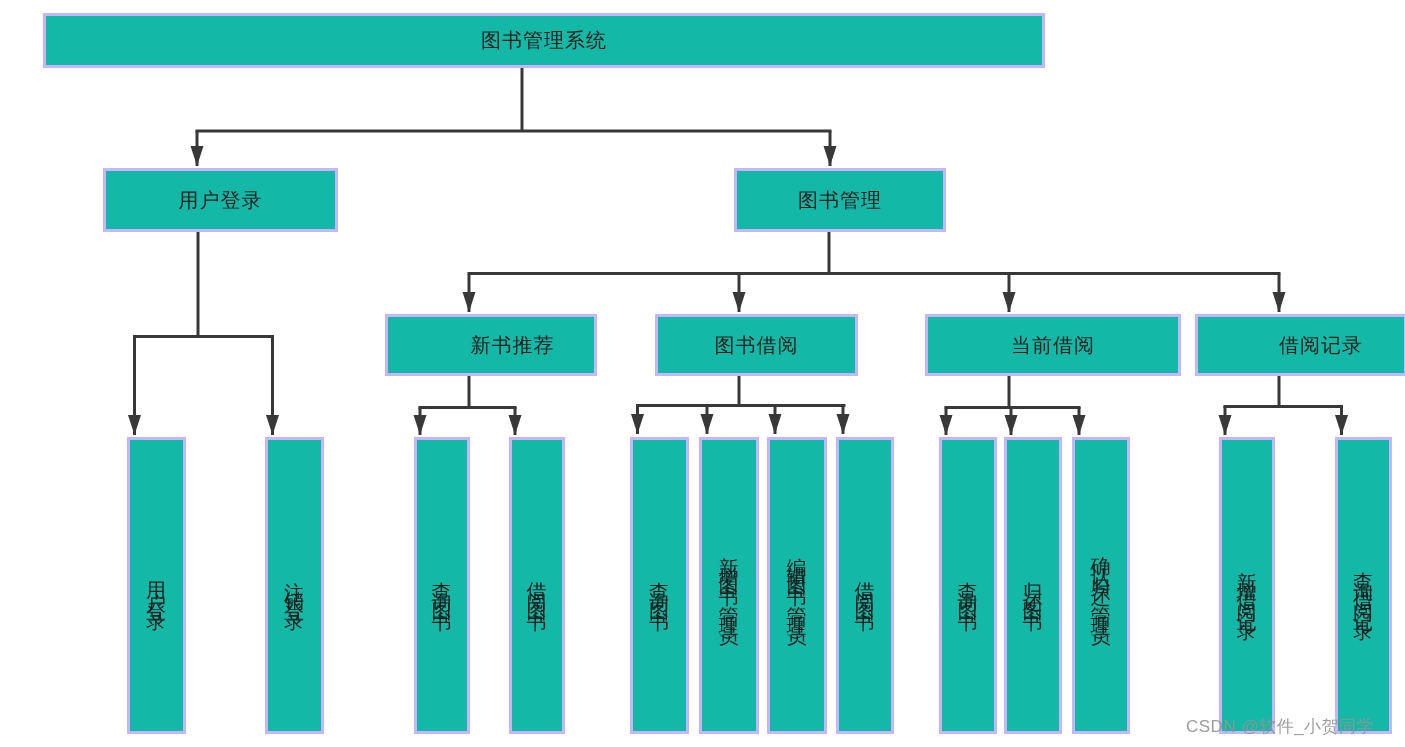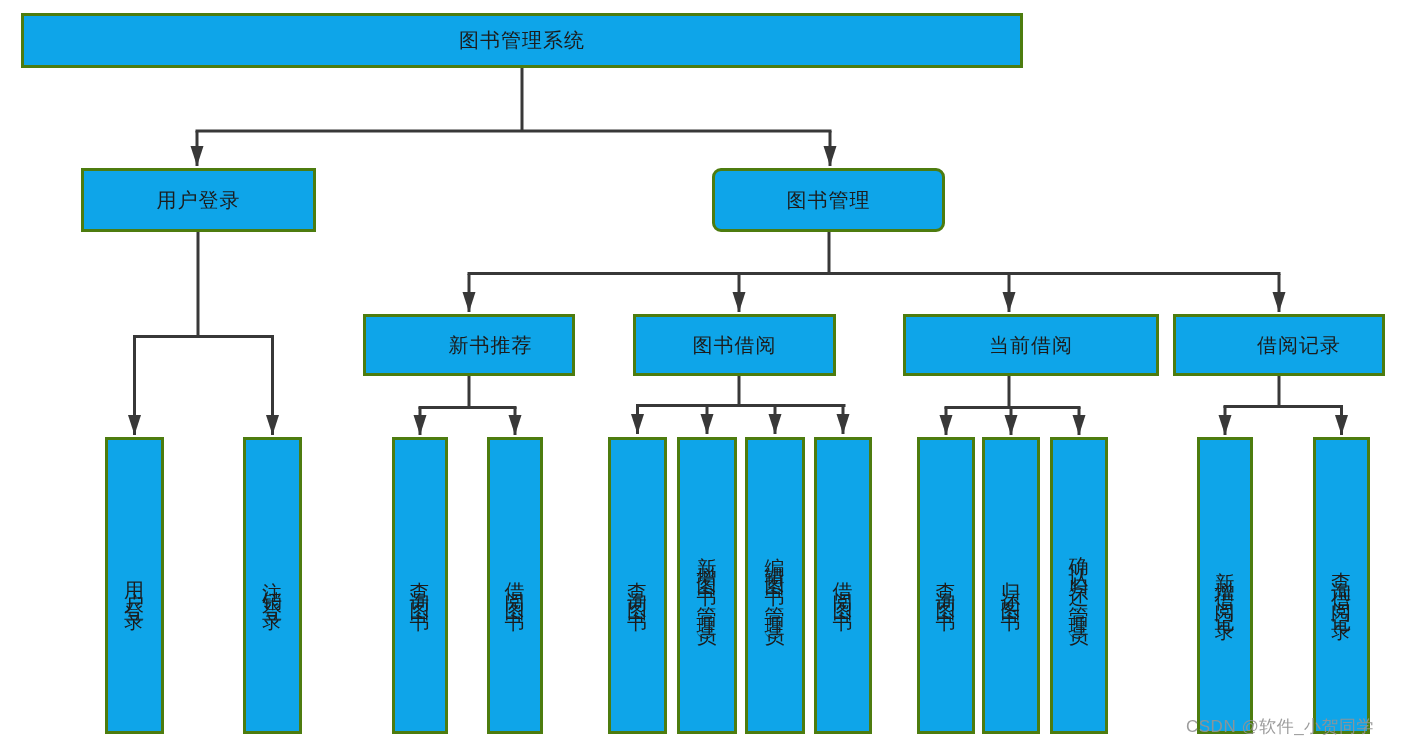--- a/index.html
+++ b/index.html
@@ -7,44 +7,45 @@
     position:relative;
     width:1405px;height:747px;
     background:#ffffff;
     font-family:"Liberation Sans","DejaVu Sans",sans-serif;
     overflow:hidden;
   }
   #wires{position:absolute;left:0;top:0;width:1405px;height:747px;}
   .box{
     position:absolute;
     box-sizing:border-box;
-    border:3px solid #4d7c0f;
-    background:#0ea5e9;
+    border:3px solid #c4b5fd;
+    background:#14b8a6;
     display:flex;
     align-items:center;
     justify-content:center;
     color:#1c1c1c;
+    margin-left:22px;
   }
   .hlabel{
     font-size:20px;
     letter-spacing:1px;
     white-space:nowrap;
   }
   .tall .vlabel{
     writing-mode:vertical-rl;
     text-orientation:mixed;
     font-size:20px;
     line-height:1;
     letter-spacing:10px;
     white-space:nowrap;
   }
   
   .b-root          {left:21px;  top:13px;  width:1002px; height:55px;}
   .b-user-login    {left:81px;  top:168px; width:235px;  height:64px;}
-  .b-book-mgmt     {left:712px; top:168px; width:233px;  height:64px;border-radius:9px;}
+  .b-book-mgmt     {left:712px; top:168px; width:212px;  height:64px;}
   .b-new-books     {left:363px; top:314px; width:212px;  height:62px;padding-left:43px;}
   .b-book-borrow   {left:633px; top:314px; width:203px;  height:62px;}
   .b-cur-borrow    {left:903px; top:314px; width:256px;  height:62px;}
   .b-borrow-rec    {left:1173px;top:314px; width:212px;  height:62px;padding-left:40px;}
   
   .tall{top:437px;height:297px;}
   .b-leaf-login    {left:105px; width:59px;}
   .b-leaf-logout   {left:243px; width:59px;}
   .b-nb-query      {left:392px; width:56px;}
   .b-nb-borrow     {left:487px; width:56px;}

